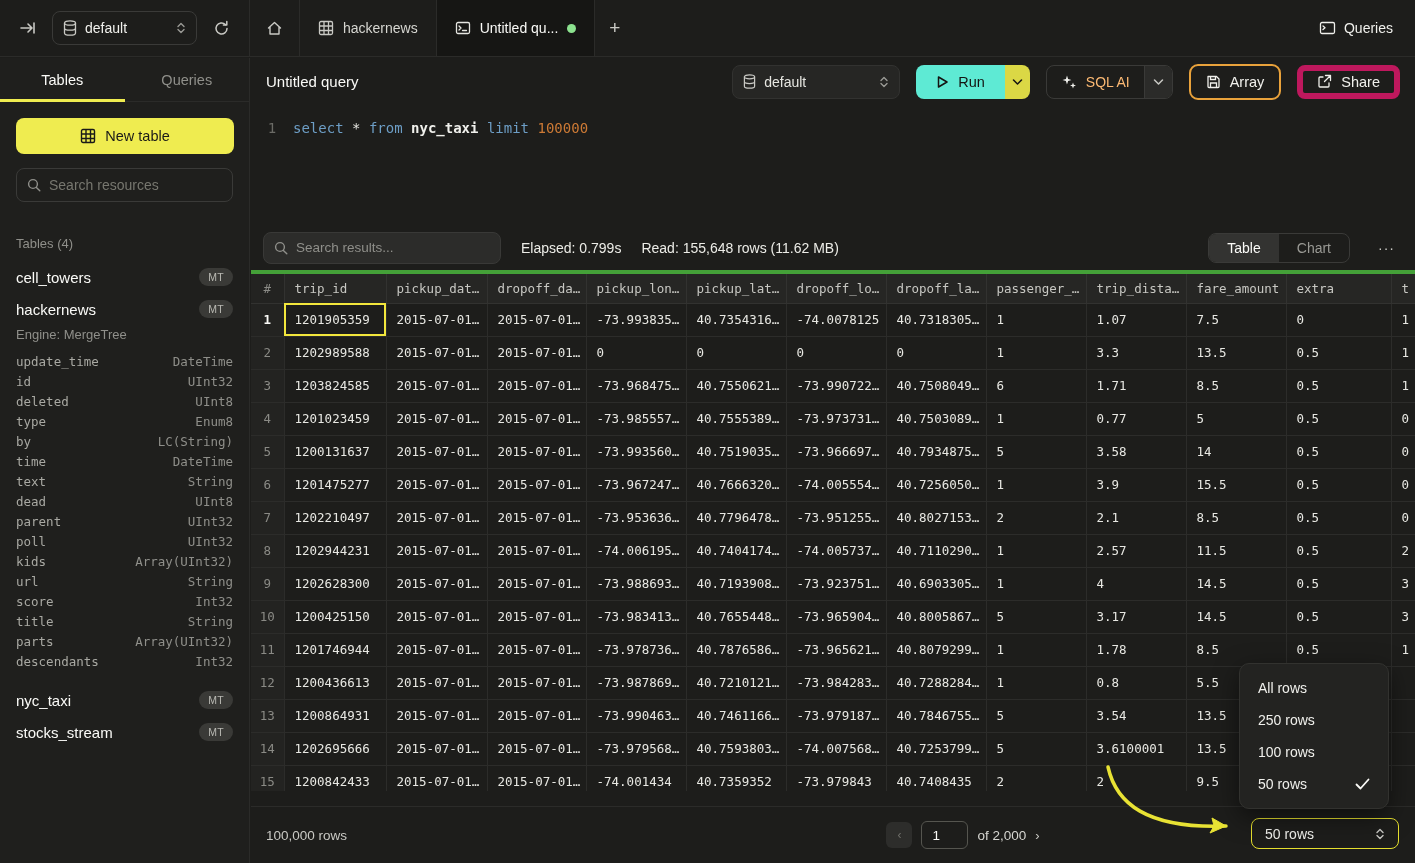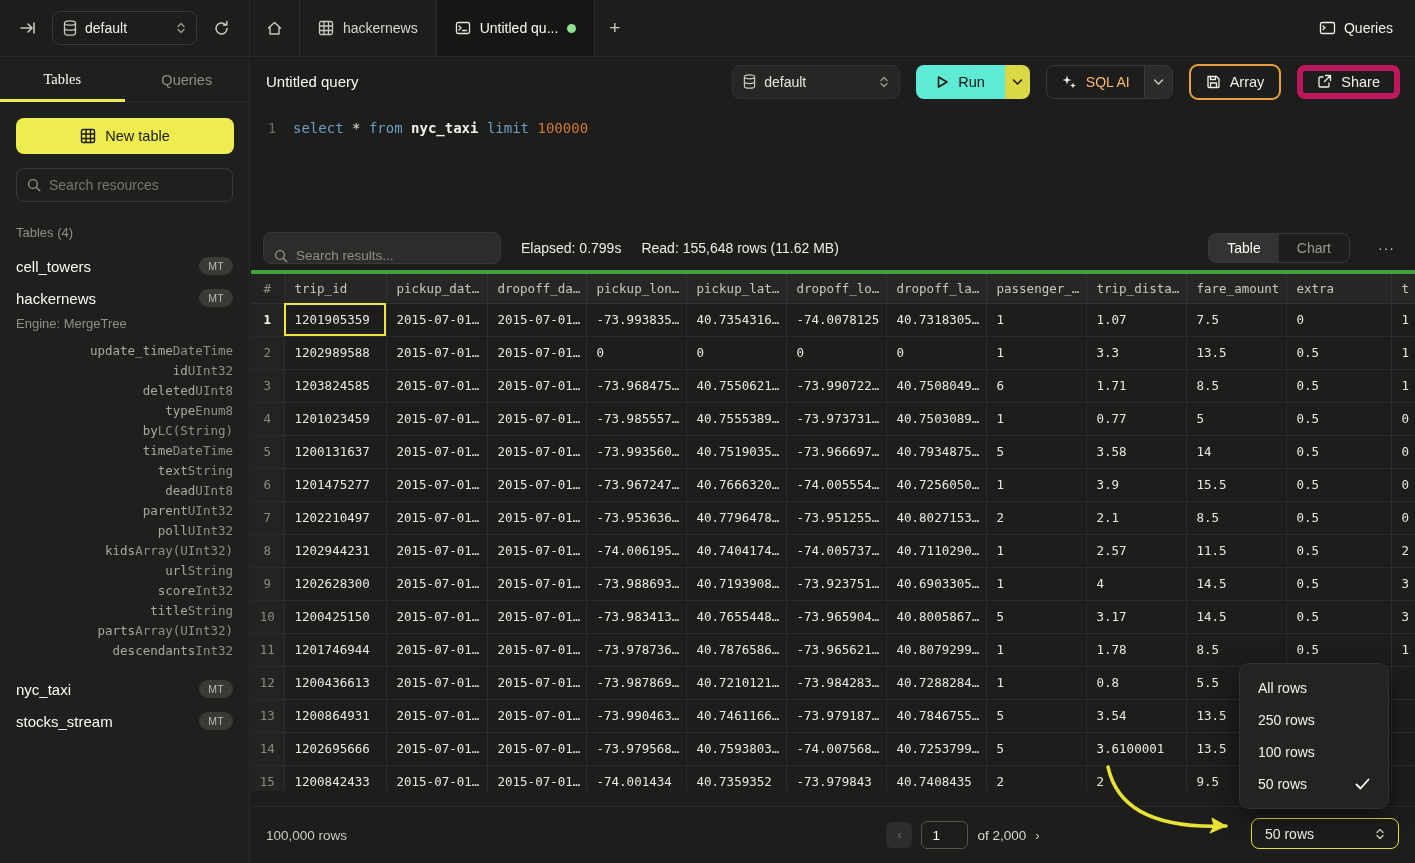--- a/index.html
+++ b/index.html
@@ -30,41 +30,41 @@
   .tab.plus { border-right:none; font-size:19px; color:#c9c9c4; padding:0 14px; }
   .topbar-right { display:flex; align-items:center; gap:8px; padding:0 22px;
     color:#f0f0ec; cursor:pointer; }
 
   
   .sidebar { position:absolute; left:0; top:58px; width:250px; height:805px;
     border-right:1px solid #2b2b29; background:#1f1f1d; }
   .side-tabs { display:flex; height:44px; border-bottom:1px solid #2b2b29; }
   .side-tab { flex:1; display:flex; align-items:center; justify-content:center;
     color:#8f8f8a; cursor:pointer; position:relative; font-size:14.5px; }
-  .side-tab.active { color:#fafaf7;font-family:Liberation Serif, serif; }
+  .side-tab.active { color:#fafaf7; }
   .side-tab.active::after { content:""; position:absolute; left:0; right:0; bottom:-1px;
     height:3px; background:#efec50; }
   .new-table-btn { margin:16px 16px 0 16px; height:36px; width:218px;
     background:#efec50; color:#1a1a18; border:none; border-radius:8px;
     display:flex; align-items:center; justify-content:center; gap:9px;
     font-size:14.5px; cursor:pointer; }
-  .side-search { margin:14px 16px 5px 16px; height:34px; display:flex; align-items:center;
+  .side-search { margin:14px 16px 16px 16px; height:34px; display:flex; align-items:center;
     gap:8px; border:1px solid #3a3a38; border-radius:8px; padding:0 10px; color:#77776f; }
   .side-search input { background:transparent; border:none; outline:none;
     color:#c9c9c4; font-size:14px; width:160px; }
   .side-search input::placeholder { color:#77776f; }
   .side-list { padding:18px 16px 0 16px; }
   .side-section { color:#8f8f8a; font-size:13px; margin-bottom:10px; }
   .side-table { display:flex; align-items:center; justify-content:space-between;
     padding:7px 0; cursor:pointer; }
   .side-table .name { color:#fafaf7; font-size:15px; }
   .badge { background:#3a3a37; color:#b9b9b3; font-size:10.5px; padding:3px 9px;
     border-radius:999px; letter-spacing:.3px; }
   .engine-line { color:#8f8f8a; font-size:13px; margin:2px 0 10px 0; }
-  .col-row { display:flex; justify-content:flex-end; font-size:12.5px;
+  .col-row { display:flex; justify-content:space-between; font-size:12.5px;
     color:#a9a9a3; line-height:20px; }
   .col-row .ctype { color:#8f8f8a; }
   .cols-block { margin-bottom:12px; }
 
   
   .main { position:absolute; left:251px; top:58px; width:1164px; height:805px; }
   .query-toolbar { height:47px; display:flex; align-items:center; padding:0 15px; gap:16px; }
   .query-title { font-size:15px; color:#fafaf7; flex:1; }
   .qt-db { width:168px; height:34px; background:#262624; border:1px solid #323230;
     border-radius:8px; display:flex; align-items:center; gap:8px; padding:0 10px; cursor:pointer; }
@@ -90,21 +90,21 @@
   .code-line { display:flex; line-height:22px; }
   .code-line .ln { width:42px; text-align:center; color:#6b6b66; }
   .tok-kw { color:#6d9ec6; }
   .tok-op { color:#e6e6e1; }
   .tok-id { color:#f0f0ec; font-weight:bold; }
   .tok-num { color:#cd7a35; }
 
   
   .results-toolbar { height:45px; display:flex; align-items:center; padding:0 12px; gap:20px; }
   .res-search { width:238px; height:32px; background:#2c2c2a; border:1px solid #39393б;
-    border:1px solid #393937; border-radius:8px; display:flex; align-items:flex-end;
+    border:1px solid #393937; border-radius:8px; display:flex; align-items:center;
     gap:8px; padding:0 10px; color:#8f8f8a; }
   .res-search input { background:transparent; border:none; outline:none; color:#c9c9c4;
     font-size:13.5px; width:180px; }
   .res-search input::placeholder { color:#8f8f8a; }
   .stat { color:#eDeDe8; color:#ededе8; color:#ededE8; font-size:14px; }
   .stat { color:#ededе8; }
   .stat { color:#ececе7; }
   .stat { color:#ececE7; }
   .spacer { flex:1; }
   .view-toggle { display:flex; border:1px solid #3a3a38; border-radius:8px; overflow:hidden;margin-left:7px; }

